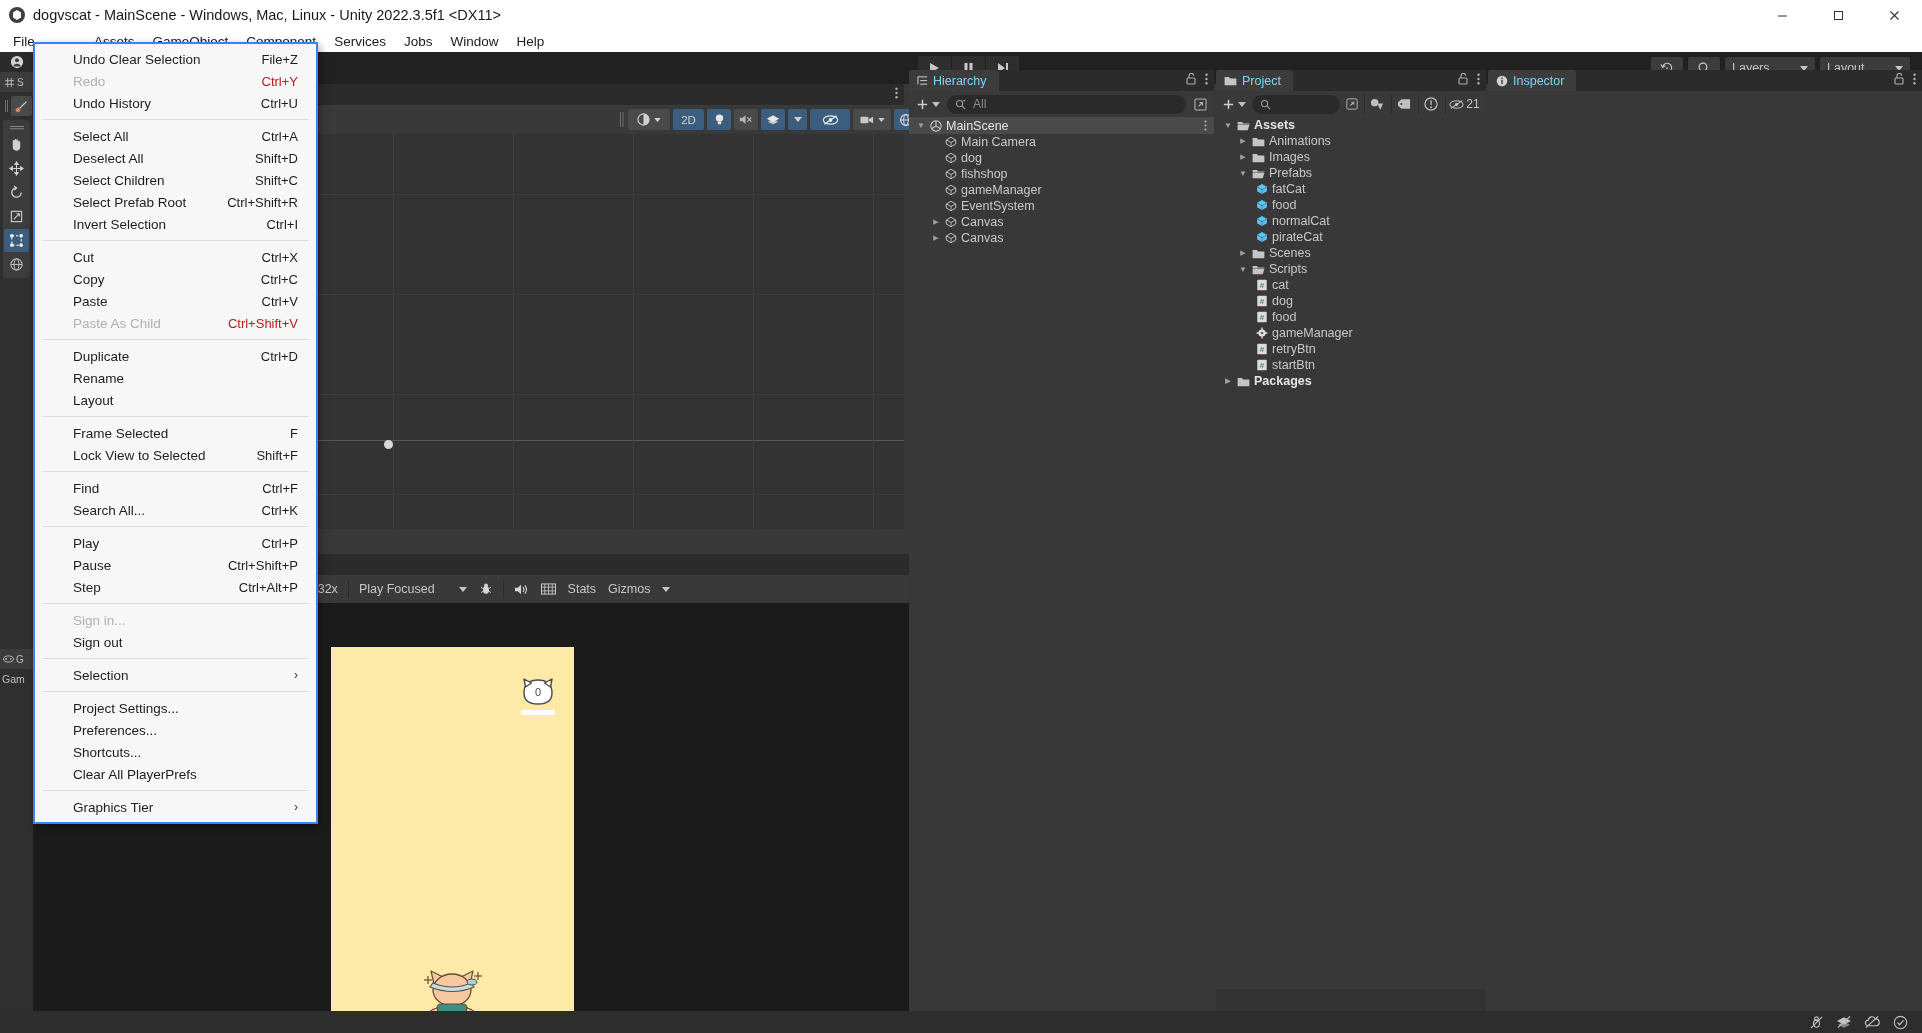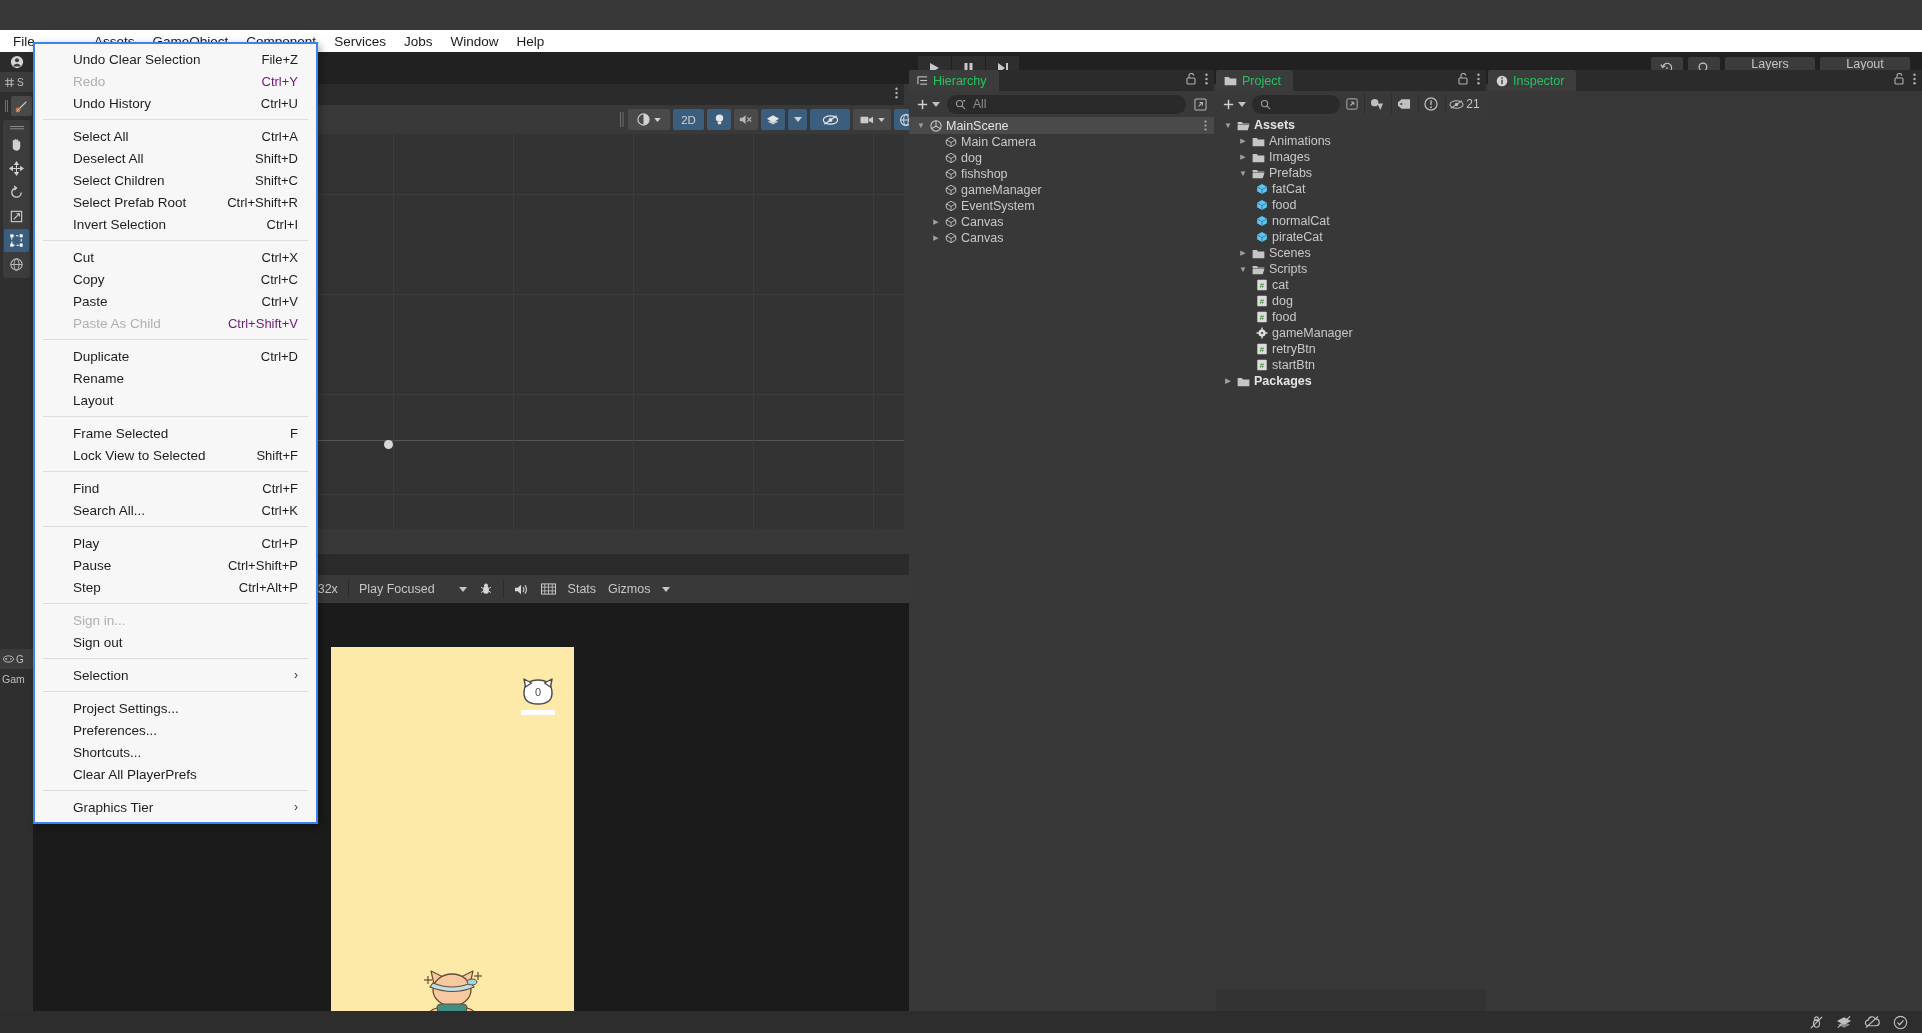--- a/index.html
+++ b/index.html
@@ -51,21 +51,21 @@
     box-shadow: 2px 3px 8px rgba(0,0,0,0.35);
     padding: 4px 0 4px 0; z-index: 900;
   }
   .dd-row {
     display: flex; align-items: center; justify-content: space-between;
     height: 22px; padding: 0 18px 0 38px; font-size: 13.5px; color: #1d1d1d;
     white-space: nowrap;
   }
   .dd-row.disabled { color: #b0b0b0; }
   .dd-row .sc { color: #1d1d1d; font-size: 13px; margin-left: 24px; }
-  .dd-row.disabled .sc { color: #701a75; }
+  .dd-row.disabled .sc { color: #b91c1c; }
   .dd-row .arrow { font-size: 12px; color: #3a3a3a; }
   .dd-sep { height: 1px; background: #dcdcdc; margin: 5px 8px 5px 8px; }
 
   
   .toolbar {
     position: absolute; top: 52px; left: 0; width: 1922px; height: 32px;
     background: #212121; display: flex; align-items: center;
   }
   .tb-left { position: absolute; left: 4px; display: flex; align-items: center; gap: 2px; }
   .tb-acct {
@@ -78,32 +78,32 @@
     display: flex; align-items: center; justify-content: center;
   }
   .tb-right { position: absolute; right: 12px; display: flex; align-items: center; gap: 5px; }
   .tb-ico {
     width: 32px; height: 23px; background: #3c3c3c; border-radius: 2px;
     display: flex; align-items: center; justify-content: center;
   }
   .tb-drop {
     height: 23px; background: #3c3c3c; border-radius: 2px; min-width: 90px;
     display: flex; align-items: center; justify-content: space-between;
-    padding: 0 7px; color: #c4c4c4; font-size: 12.5px; flex-direction: column;
+    padding: 0 7px; color: #c4c4c4; font-size: 12.5px;
   }
 
   
   .panel { position: absolute; background: #383838; }
   .panel-tabstrip {
     height: 21px; background: #2b2b2b; display: flex; align-items: flex-end;
     position: relative;
   }
   .panel-tab {
     height: 21px; background: #3c3c3c; display: flex; align-items: center;
-    gap: 5px; padding: 0 12px 0 8px; color: #22c55e; font-size: 12.5px;
+    gap: 5px; padding: 0 12px 0 8px; color: #7dd3fc; font-size: 12.5px;
     border-top-left-radius: 3px; border-top-right-radius: 3px;
   }
   .tab-right-ico {
     position: absolute; right: 6px; top: 3px; display: flex; gap: 9px;
     color: #b0b0b0; font-size: 12px;
   }
 
   
   .sceneview { left: 33px; top: 84px; width: 871px; height: 470px; background: #383838; }
   .scene-toolbar {
@@ -235,20 +235,42 @@
     width: 28px; height: 22px; display: flex; align-items: center; justify-content: center;
     color: #c0c0c0;
   }
   svg { display: block; }
 </style>
 </head>
 <body>
 
 <div class="app">
 
+  <div class="titlebar">
+    <div class="unity-logo"></div>
+    <span class="title">dogvscat - MainScene - Windows, Mac, Linux - Unity 2022.3.5f1 &lt;DX11&gt;</span>
+    <div class="win-btns">
+      <div class="win-btn">
+        <svg width="11" height="11" viewBox="0 0 11 11">
+            <line x1="1" y1="6" x2="10" y2="6" stroke="#333" stroke-width="1"></line>
+          </svg>
+      </div>
+      <div class="win-btn">
+        <svg width="11" height="11" viewBox="0 0 11 11">
+            <rect x="1.5" y="1.5" width="8" height="8" fill="none" stroke="#333" stroke-width="1"></rect>
+          </svg>
+      </div>
+      <div class="win-btn close">
+        <svg width="11" height="11" viewBox="0 0 11 11">
+            <line x1="1.5" y1="1.5" x2="9.5" y2="9.5" stroke="currentColor" stroke-width="1.1"></line>
+            <line x1="9.5" y1="1.5" x2="1.5" y2="9.5" stroke="currentColor" stroke-width="1.1"></line>
+          </svg>
+      </div>
+    </div>
+  </div>
 
   <div class="menubar">
     <div class="mitem">File</div>
     <div class="mitem active">Edit</div>
     <div class="mitem">Assets</div>
     <div class="mitem">GameObject</div>
     <div class="mitem">Component</div>
     <div class="mitem">Services</div>
     <div class="mitem">Jobs</div>
     <div class="mitem">Window</div>

